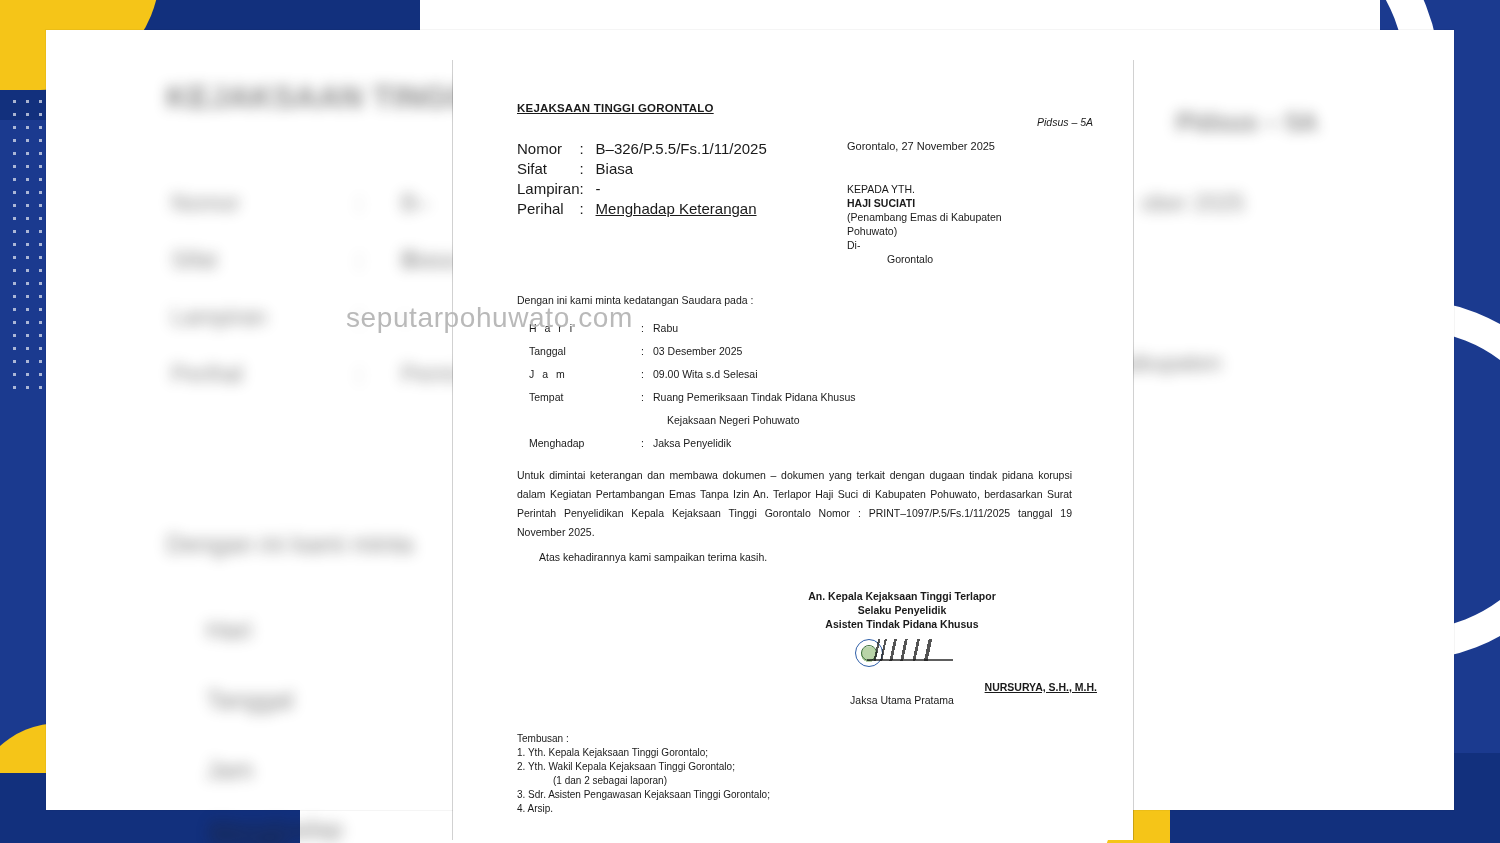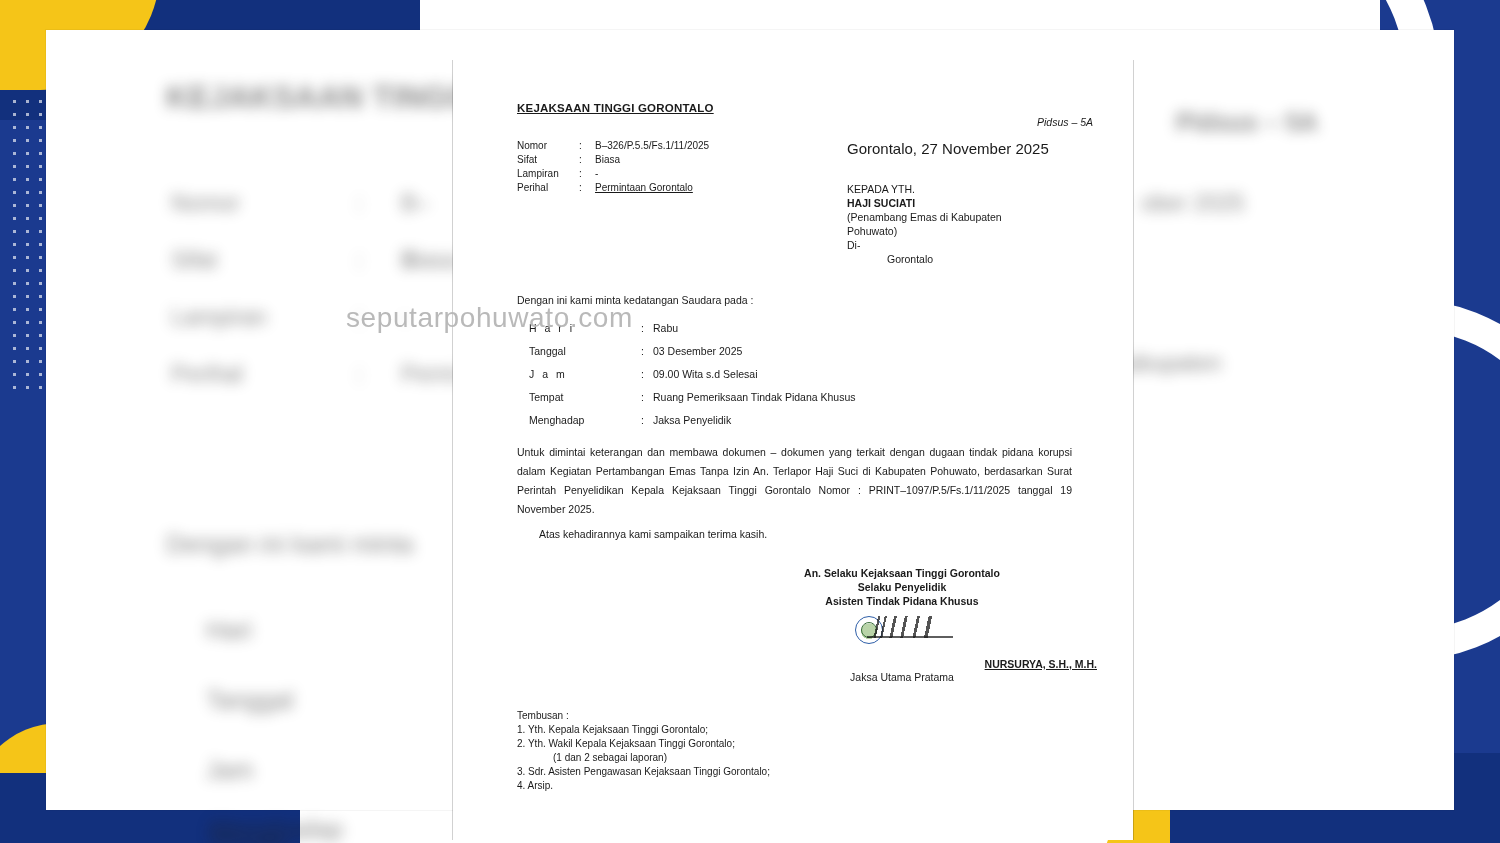--- a/index.html
+++ b/index.html
@@ -188,34 +188,34 @@
 
   .head-block {
     position: relative;
     margin-top: 26px;
     height: 130px;
   }
   .hdr-table {
     border-collapse: collapse;
   }
   .hdr-table td {
-    font-size: 10px;
+    font-size: 15px;
     padding: 0 0 3px 0;
     vertical-align: top;
     white-space: nowrap;
   }
   .hdr-label { width: 62px; }
   .hdr-colon { width: 16px; }
   .hdr-val-underline { text-decoration: underline; }
 
   .city-date {
     position: absolute;
     left: 330px;
     top: 0;
-    font-size: 15px;
+    font-size: 11px;
     white-space: nowrap;
   }
   .kepada {
     position: absolute;
     left: 330px;
     top: 42px;
     font-size: 10.5px;
     line-height: 14px;
   }
   .kepada .b { font-weight: bold; }
@@ -412,21 +412,21 @@
               <td>Biasa</td>
             </tr>
             <tr>
               <td class="hdr-label">Lampiran</td>
               <td class="hdr-colon">:</td>
               <td>-</td>
             </tr>
             <tr>
               <td class="hdr-label">Perihal</td>
               <td class="hdr-colon">:</td>
-              <td class="hdr-val-underline">Permintaan Gorontalo</td>
+              <td class="hdr-val-underline">Menghadap Keterangan</td>
             </tr>
           </tbody>
             </table>
 
           <div class="city-date">Gorontalo, 27 November 2025</div>
 
           <div class="kepada">
             <div>KEPADA YTH.</div>
             <div class="b">HAJI SUCIATI</div>
             <div>(Penambang Emas di Kabupaten</div>
@@ -454,32 +454,37 @@
             <td class="k spaced">J a m</td>
             <td class="s">:</td>
             <td>09.00 Wita s.d Selesai</td>
           </tr>
           <tr>
             <td class="k">Tempat</td>
             <td class="s">:</td>
             <td>Ruang Pemeriksaan Tindak Pidana Khusus</td>
           </tr>
           <tr>
+            <td class="k"></td>
+            <td class="s"></td>
+            <td class="sub" style="padding-left:14px;">Kejaksaan Negeri Pohuwato</td>
+          </tr>
+          <tr>
             <td class="k">Menghadap</td>
             <td class="s">:</td>
             <td>Jaksa Penyelidik</td>
           </tr>
         </tbody>
           </table>
 
         <div class="para">Untuk dimintai keterangan dan membawa dokumen – dokumen yang terkait dengan dugaan tindak pidana korupsi dalam Kegiatan Pertambangan Emas Tanpa Izin An. Terlapor Haji Suci di Kabupaten Pohuwato, berdasarkan Surat Perintah Penyelidikan Kepala Kejaksaan Tinggi Gorontalo Nomor : PRINT–1097/P.5/Fs.1/11/2025 tanggal 19 November 2025.</div>
         <div class="para-indent">Atas kehadirannya kami sampaikan terima kasih.</div>
 
         <div class="sign">
-          <div class="sign-line">An. Selaku Kejaksaan Tinggi Gorontalo</div>
+          <div class="sign-line">An. Kepala Kejaksaan Tinggi Terlapor</div>
           <div class="sign-line">Selaku Penyelidik</div>
           <div class="sign-line">Asisten Tindak Pidana Khusus</div>
 
           <div class="stamp">
             <div class="seal"></div>
             <div class="scribble"></div>
             <div class="underscore"></div>
           </div>
 
           <div class="sign-name">NURSURYA, S.H., M.H.</div>

